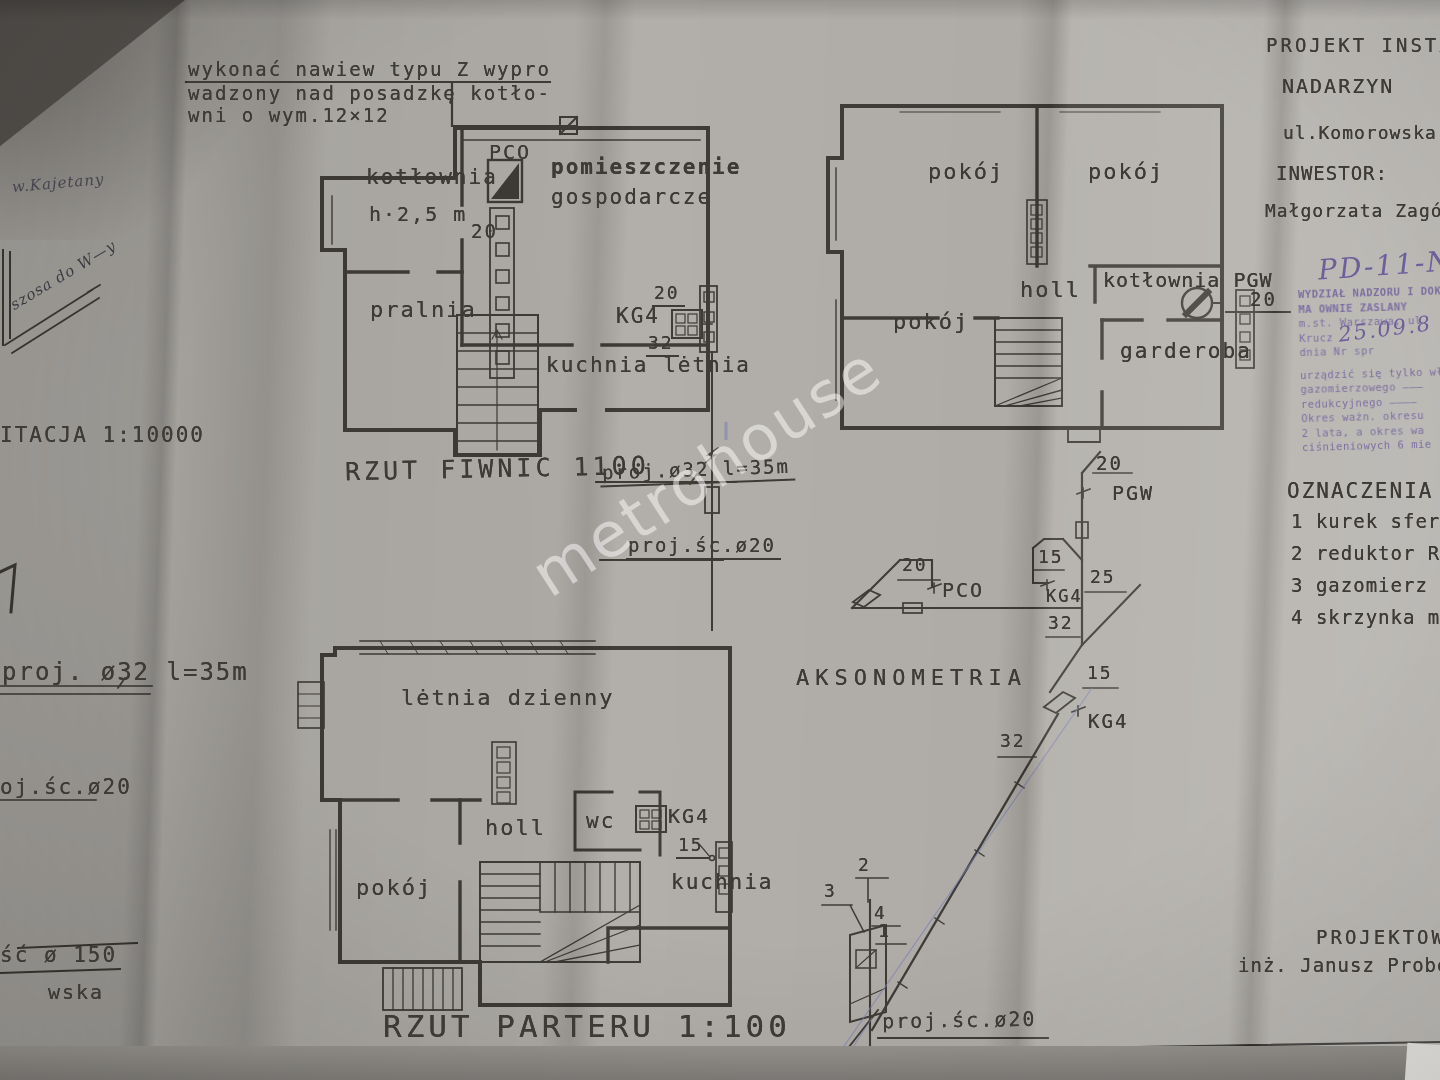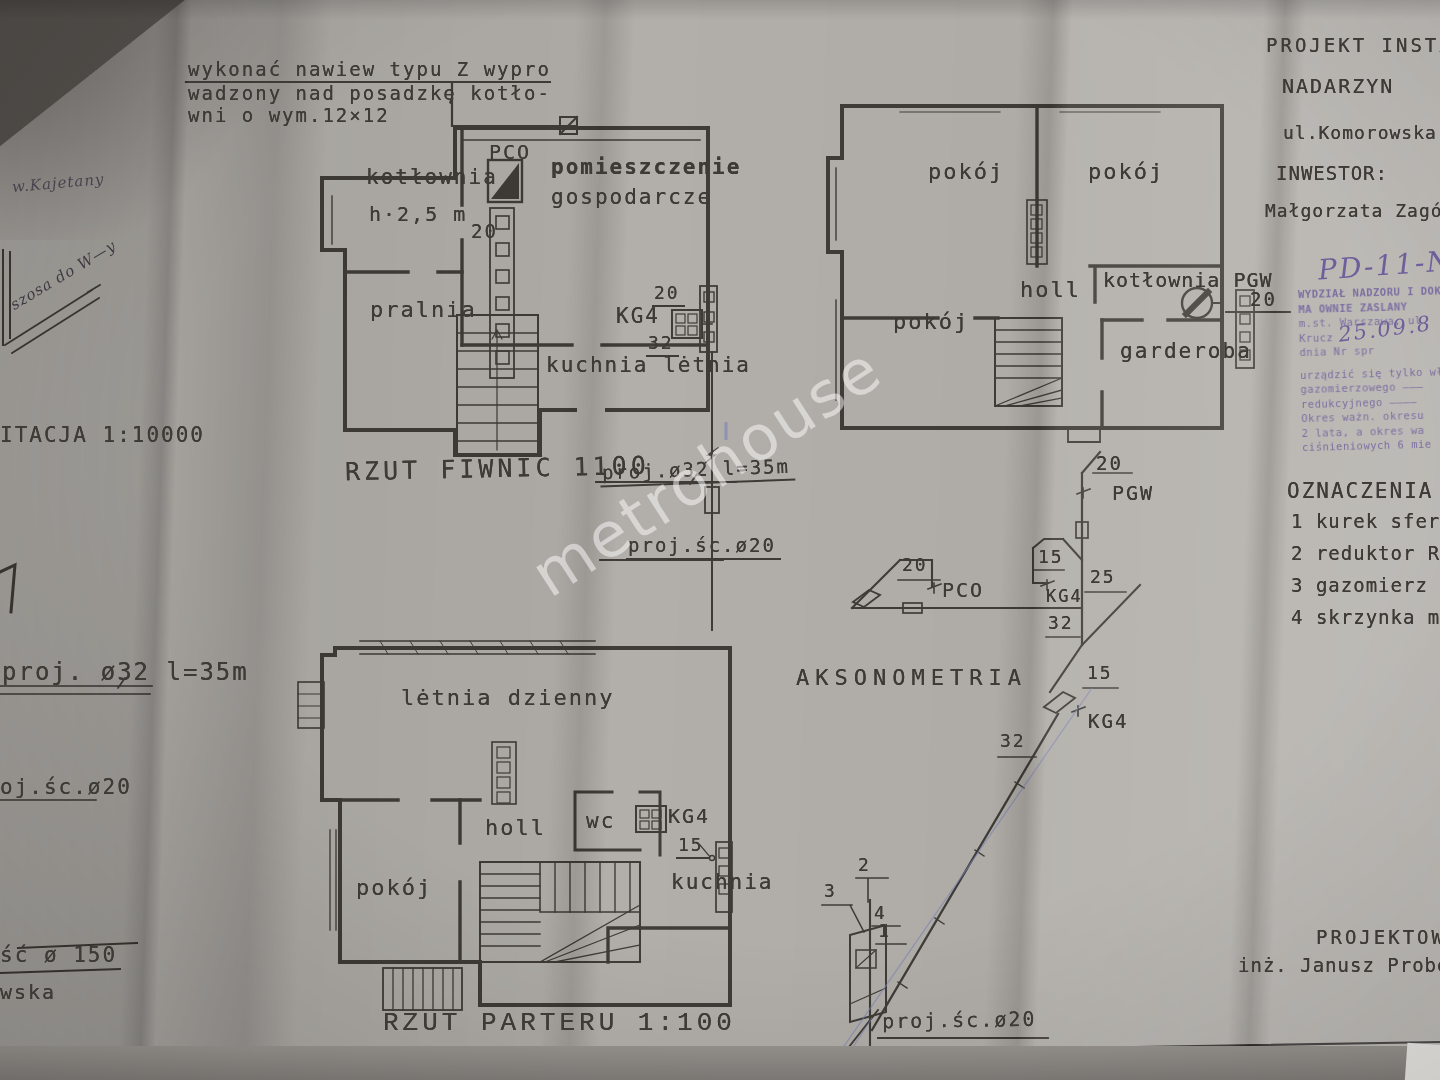--- a/index.html
+++ b/index.html
@@ -258,21 +258,21 @@
   <span class="lbl" style="left:1120px;top:340px;font-size:21px;">garderoba</span>
   <span class="lbl" style="left:1250px;top:290px;font-size:19px;">20</span>
 
   <span class="lbl" style="left:401px;top:686px;font-size:22px;">lėtnia dzienny</span>
   <span class="lbl" style="left:485px;top:816px;font-size:22px;">holl</span>
   <span class="lbl" style="left:586px;top:810px;font-size:21px;">wc</span>
   <span class="lbl" style="left:668px;top:806px;font-size:20px;">KG4</span>
   <span class="lbl ul" style="left:676px;top:836px;font-size:18px;">15</span>
   <span class="lbl" style="left:635px;top:871px;font-size:21px;margin-left:36px;">kuchnia</span>
   <span class="lbl" style="left:356px;top:876px;font-size:22px;">pokój</span>
-  <span class="lbl cap" style="left:383px;top:1010px;font-size:26px;font-family:Liberation Mono, monospace;">RZUT  PARTERU  1:100</span>
+  <span class="lbl cap" style="left:383px;top:1010px;font-size:31px;">RZUT  PARTERU  1:100</span>
 
   <span class="lbl" style="left:796px;top:666px;font-size:22px;letter-spacing:6px;">AKSONOMETRIA</span>
   <span class="lbl" style="left:1096px;top:454px;font-size:19px;">20</span>
   <span class="lbl" style="left:1112px;top:483px;font-size:20px;">PGW</span>
   <span class="lbl" style="left:1038px;top:548px;font-size:18px;">15</span>
   <span class="lbl" style="left:1090px;top:568px;font-size:18px;">25</span>
   <span class="lbl" style="left:1046px;top:588px;font-size:17px;">KG4</span>
   <span class="lbl" style="left:1048px;top:614px;font-size:18px;">32</span>
   <span class="lbl" style="left:1087px;top:664px;font-size:18px;">15</span>
   <span class="lbl" style="left:1088px;top:712px;font-size:19px;">KG4</span>
@@ -284,21 +284,21 @@
   <span class="lbl" style="left:874px;top:904px;font-size:18px;">4</span>
   <span class="lbl" style="left:878px;top:922px;font-size:18px;">1</span>
   <span class="lbl" style="left:882px;top:1010px;font-size:20px;transform:rotate(-1deg);">proj.śc.ø20</span>
 
   <span class="lbl hand" style="left:12px;top:176px;font-size:15px;transform:rotate(-5deg);letter-spacing:1px;color:#45434d;">w.Kajetany</span>
   <span class="lbl hand" style="left:8px;top:300px;font-size:15px;transform:rotate(-31deg);transform-origin:left top;letter-spacing:1px;color:#3c3a42;">szosa do W—y</span>
   <span class="lbl" style="left:0px;top:424px;font-size:21px;">ITACJA  1:10000</span>
   <span class="lbl" style="left:2px;top:660px;font-size:24px;">proj. ø32 l=35m</span>
   <span class="lbl" style="left:0px;top:776px;font-size:21px;">oj.śc.ø20</span>
   <span class="lbl" style="left:0px;top:944px;font-size:21px;">ść ø 150</span>
-  <span class="lbl" style="left:0px;top:982px;font-size:20px;">wska</span>
+  <span class="lbl" style="left:0px;top:982px;font-size:20px;padding-left:48px;">wska</span>
 
   <span class="lbl" style="left:1266px;top:36px;font-size:19px;letter-spacing:3px;">PROJEKT  INSTALAC</span>
   <span class="lbl" style="left:1274px;top:76px;font-size:20px;letter-spacing:2px;margin-left:8px;">NADARZYN</span>
   <span class="lbl" style="left:1283px;top:124px;font-size:18px;letter-spacing:1px;">ul.Komorowska 1</span>
   <span class="lbl" style="left:1276px;top:164px;font-size:19px;letter-spacing:1px;">INWESTOR:</span>
   <span class="lbl" style="left:1265px;top:202px;font-size:18px;letter-spacing:1px;">Małgorzata  Zagórs</span>
 
   <span class="lbl hand purple" style="left:1318px;top:250px;font-size:28px;transform:rotate(-4deg);letter-spacing:2px;">PD-11-NN</span>
   <div class="stampblk" style="left:1300px;top:285px;">
     <div style="font-weight:bold;">WYDZIAŁ NADZORU I DOK</div>

